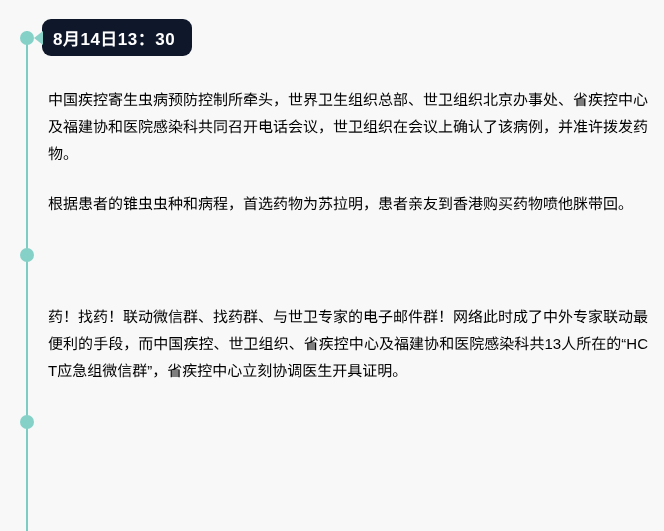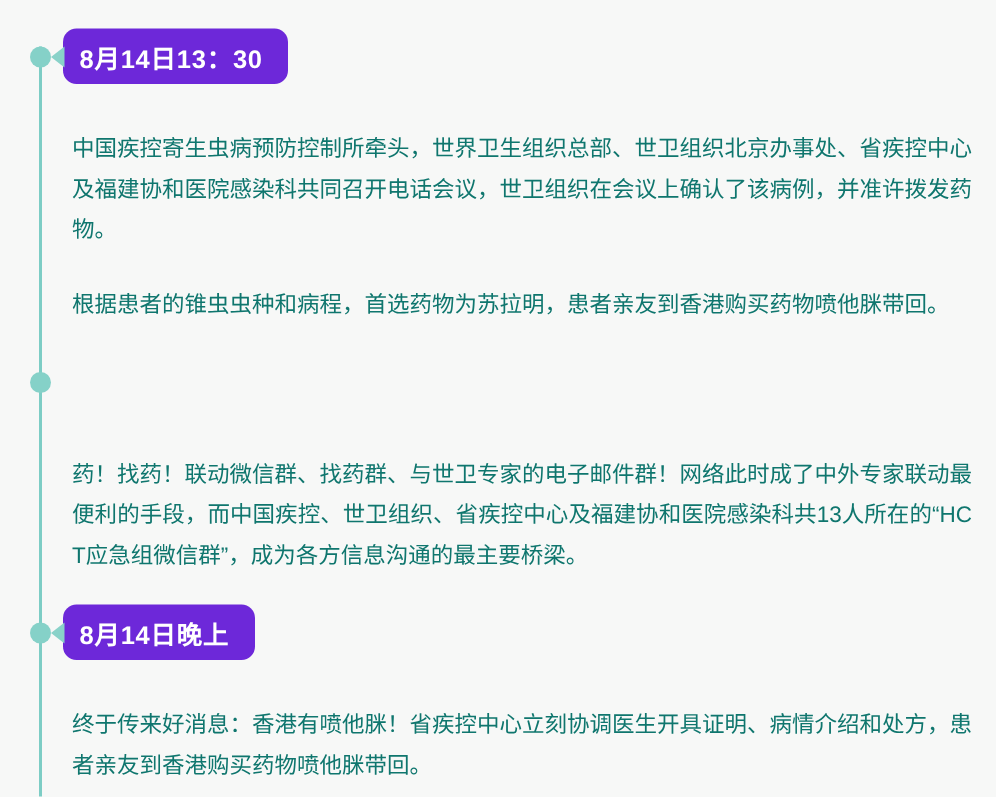--- a/index.html
+++ b/index.html
@@ -38,21 +38,21 @@
     border-radius: 50%;
     background: #85d1c8;
   }
   .badge {
     position: relative;
     display: inline-flex;
     align-items: center;
     height: 37px;
     margin-left: 42px;
     padding: 0 17px 0 11px;
-    background: #6d28d9;
+    background: #0f172a;
     border-radius: 9px;
     box-sizing: border-box;
     justify-content: flex-end;
   }
   .tail {
     position: absolute;
     left: -8px;
     top: 50%;
     transform: translateY(-50%);
     width: 0;
@@ -64,21 +64,21 @@
   .badge-label {
     color: #ffffff;
     font-size: 17px;
     font-weight: bold;
     letter-spacing: 0.5px;
     white-space: nowrap;
   }
   .para {
     width: 600px;
     margin: 23px 16px 0 48px;
-    color: #0f766e;
+    color: #000000;
     font-size: 15px;
     line-height: 27px;
     text-align: justify;
     word-break: break-all;
   }
   .para.after-badge { margin-top: 30px; }
 </style>
 </head>
 <body>
 
@@ -94,26 +94,21 @@
       </div>
     </div>
     <p class="para after-badge">中国疾控寄生虫病预防控制所牵头，世界卫生组织总部、世卫组织北京办事处、省疾控中心及福建协和医院感染科共同召开电话会议，世卫组织在会议上确认了该病例，并准许拨发药物。</p>
     <p class="para">根据患者的锥虫虫种和病程，首选药物为苏拉明，患者亲友到香港购买药物喷他脒带回。</p>
   </section>
 
   <section>
     <div class="badge-row">
       <span class="dot"></span>
     </div>
-    <p class="para after-badge">药！找药！联动微信群、找药群、与世卫专家的电子邮件群！网络此时成了中外专家联动最便利的手段，而中国疾控、世卫组织、省疾控中心及福建协和医院感染科共13人所在的“HCT应急组微信群”，成为各方信息沟通的最主要桥梁。</p>
+    <p class="para after-badge">药！找药！联动微信群、找药群、与世卫专家的电子邮件群！网络此时成了中外专家联动最便利的手段，而中国疾控、世卫组织、省疾控中心及福建协和医院感染科共13人所在的“HCT应急组微信群”，省疾控中心立刻协调医生开具证明。</p>
   </section>
 
   <section>
     <div class="badge-row">
       <span class="dot"></span>
-      <div class="badge">
-        <span class="tail"></span>
-        <span class="badge-label">8月14日晚上</span>
-      </div>
     </div>
-    <p class="para after-badge">终于传来好消息：香港有喷他脒！省疾控中心立刻协调医生开具证明、病情介绍和处方，患者亲友到香港购买药物喷他脒带回。</p>
   </section>
 </div>
 
 </body></html>

